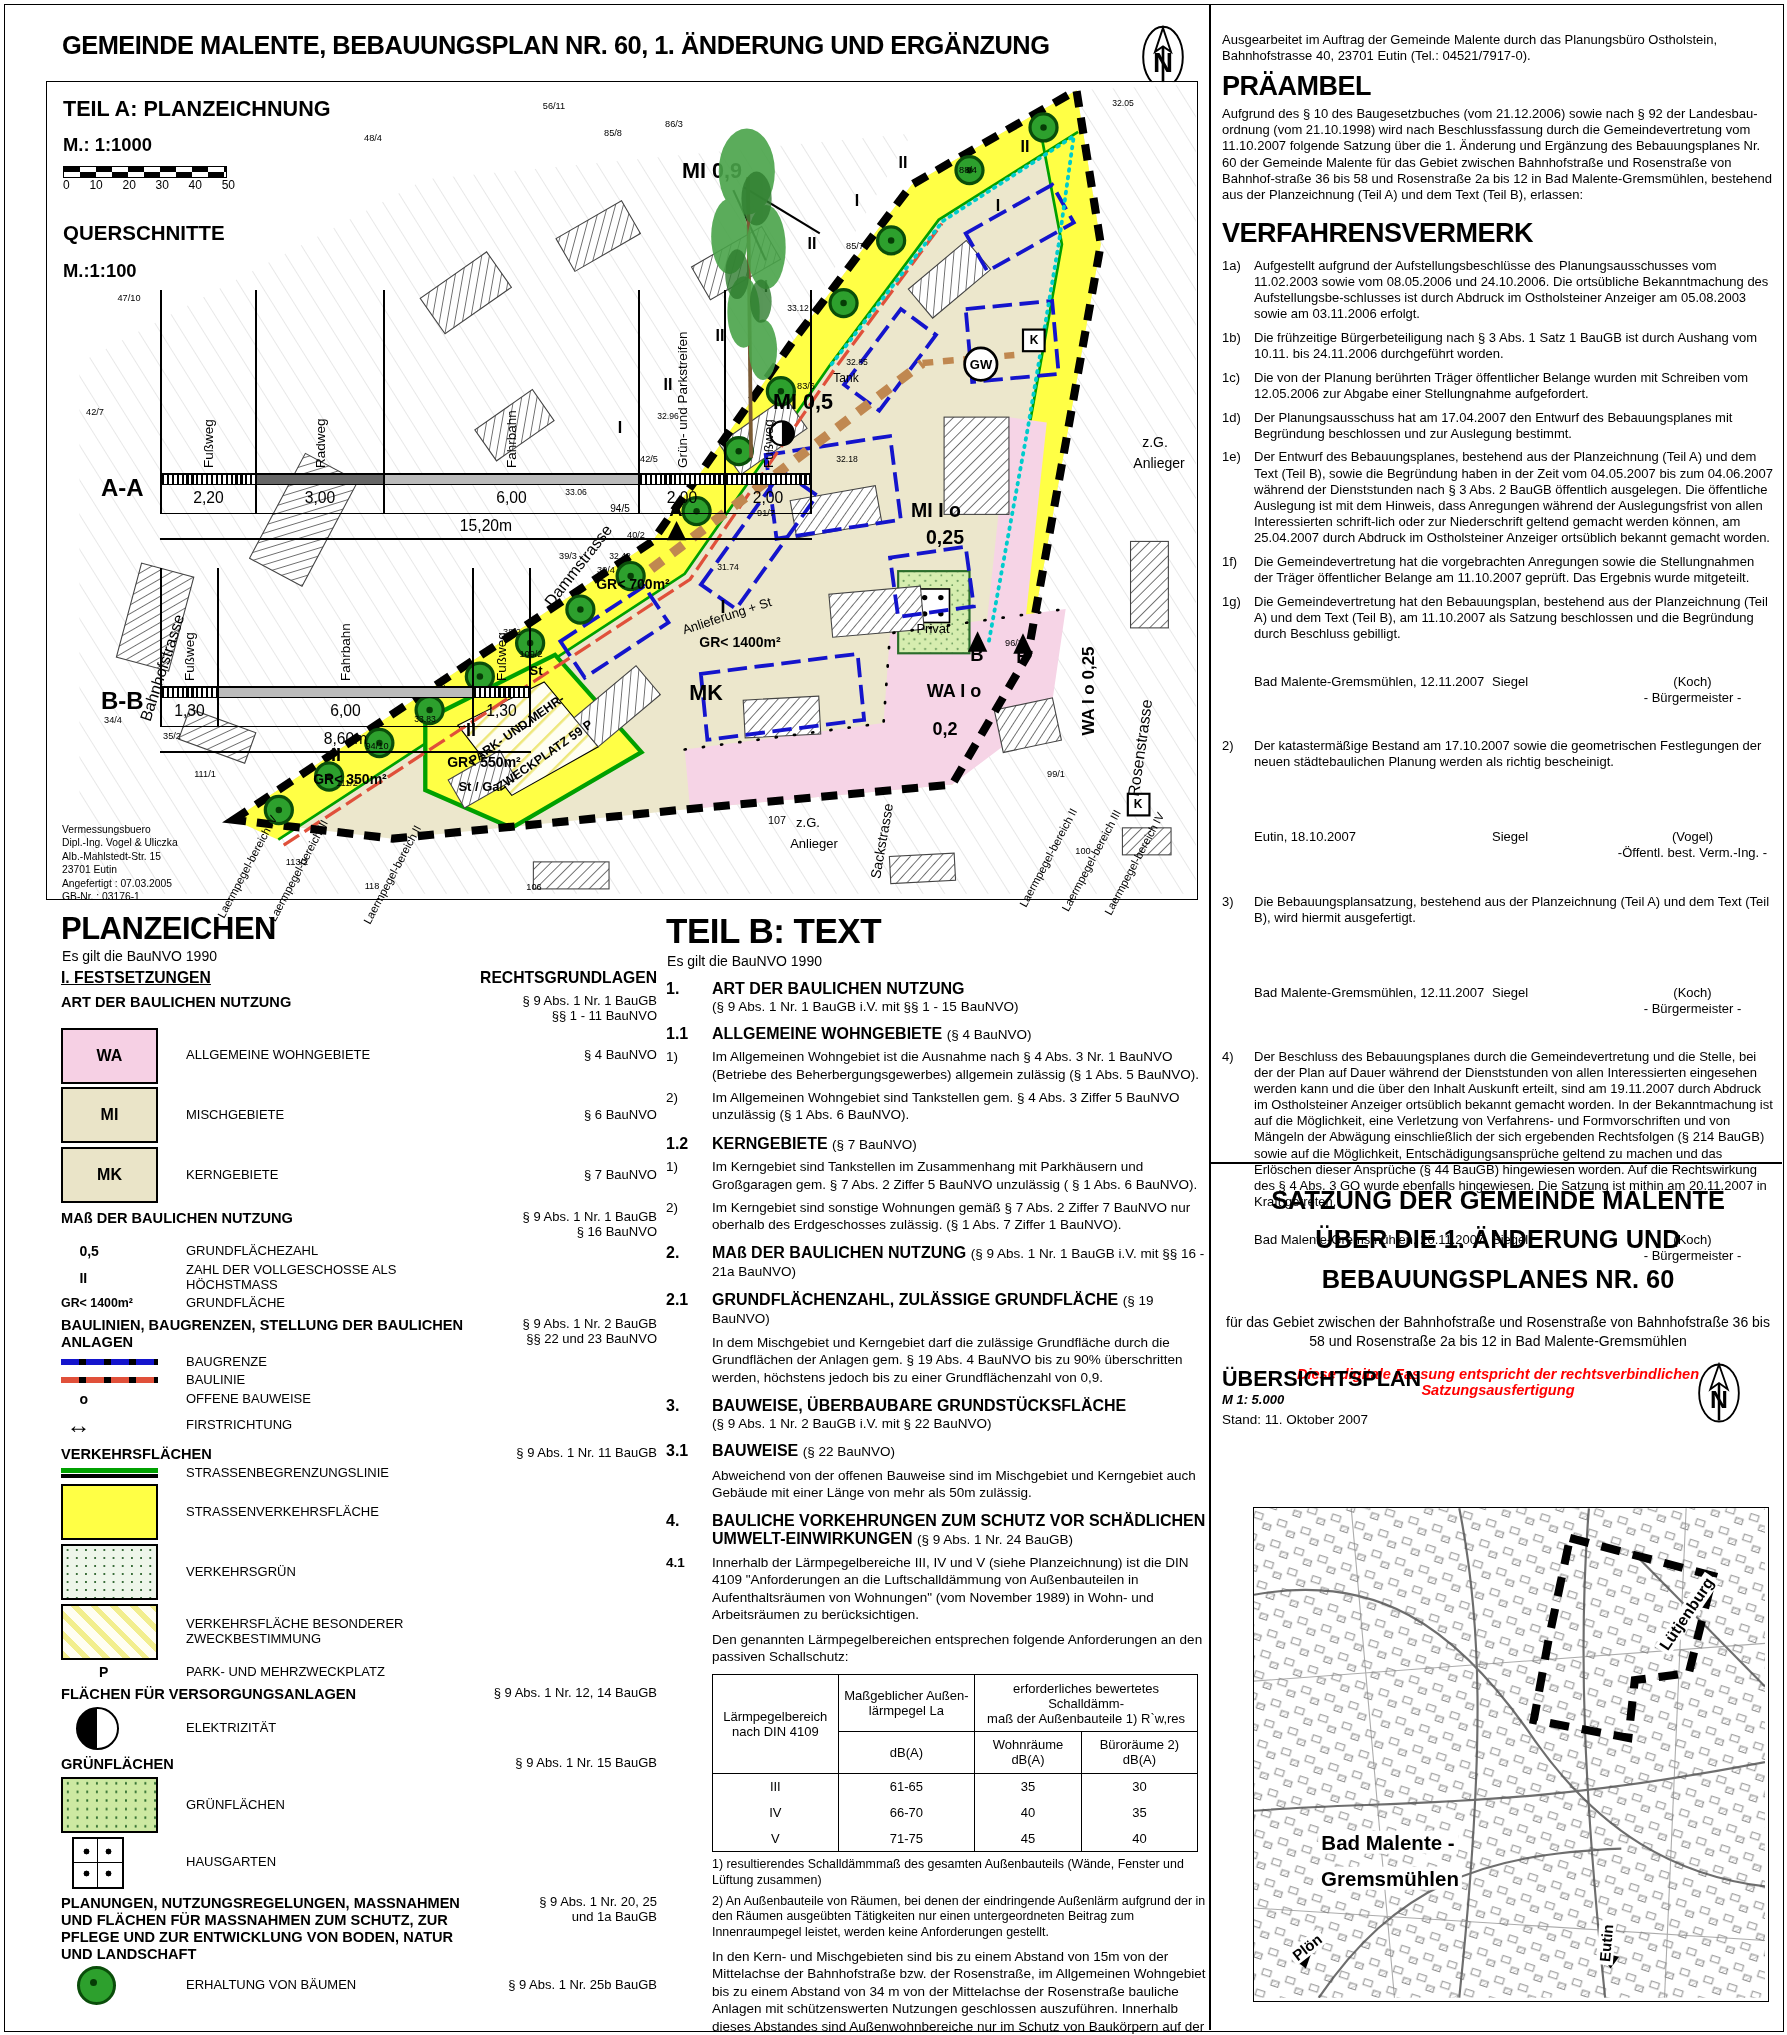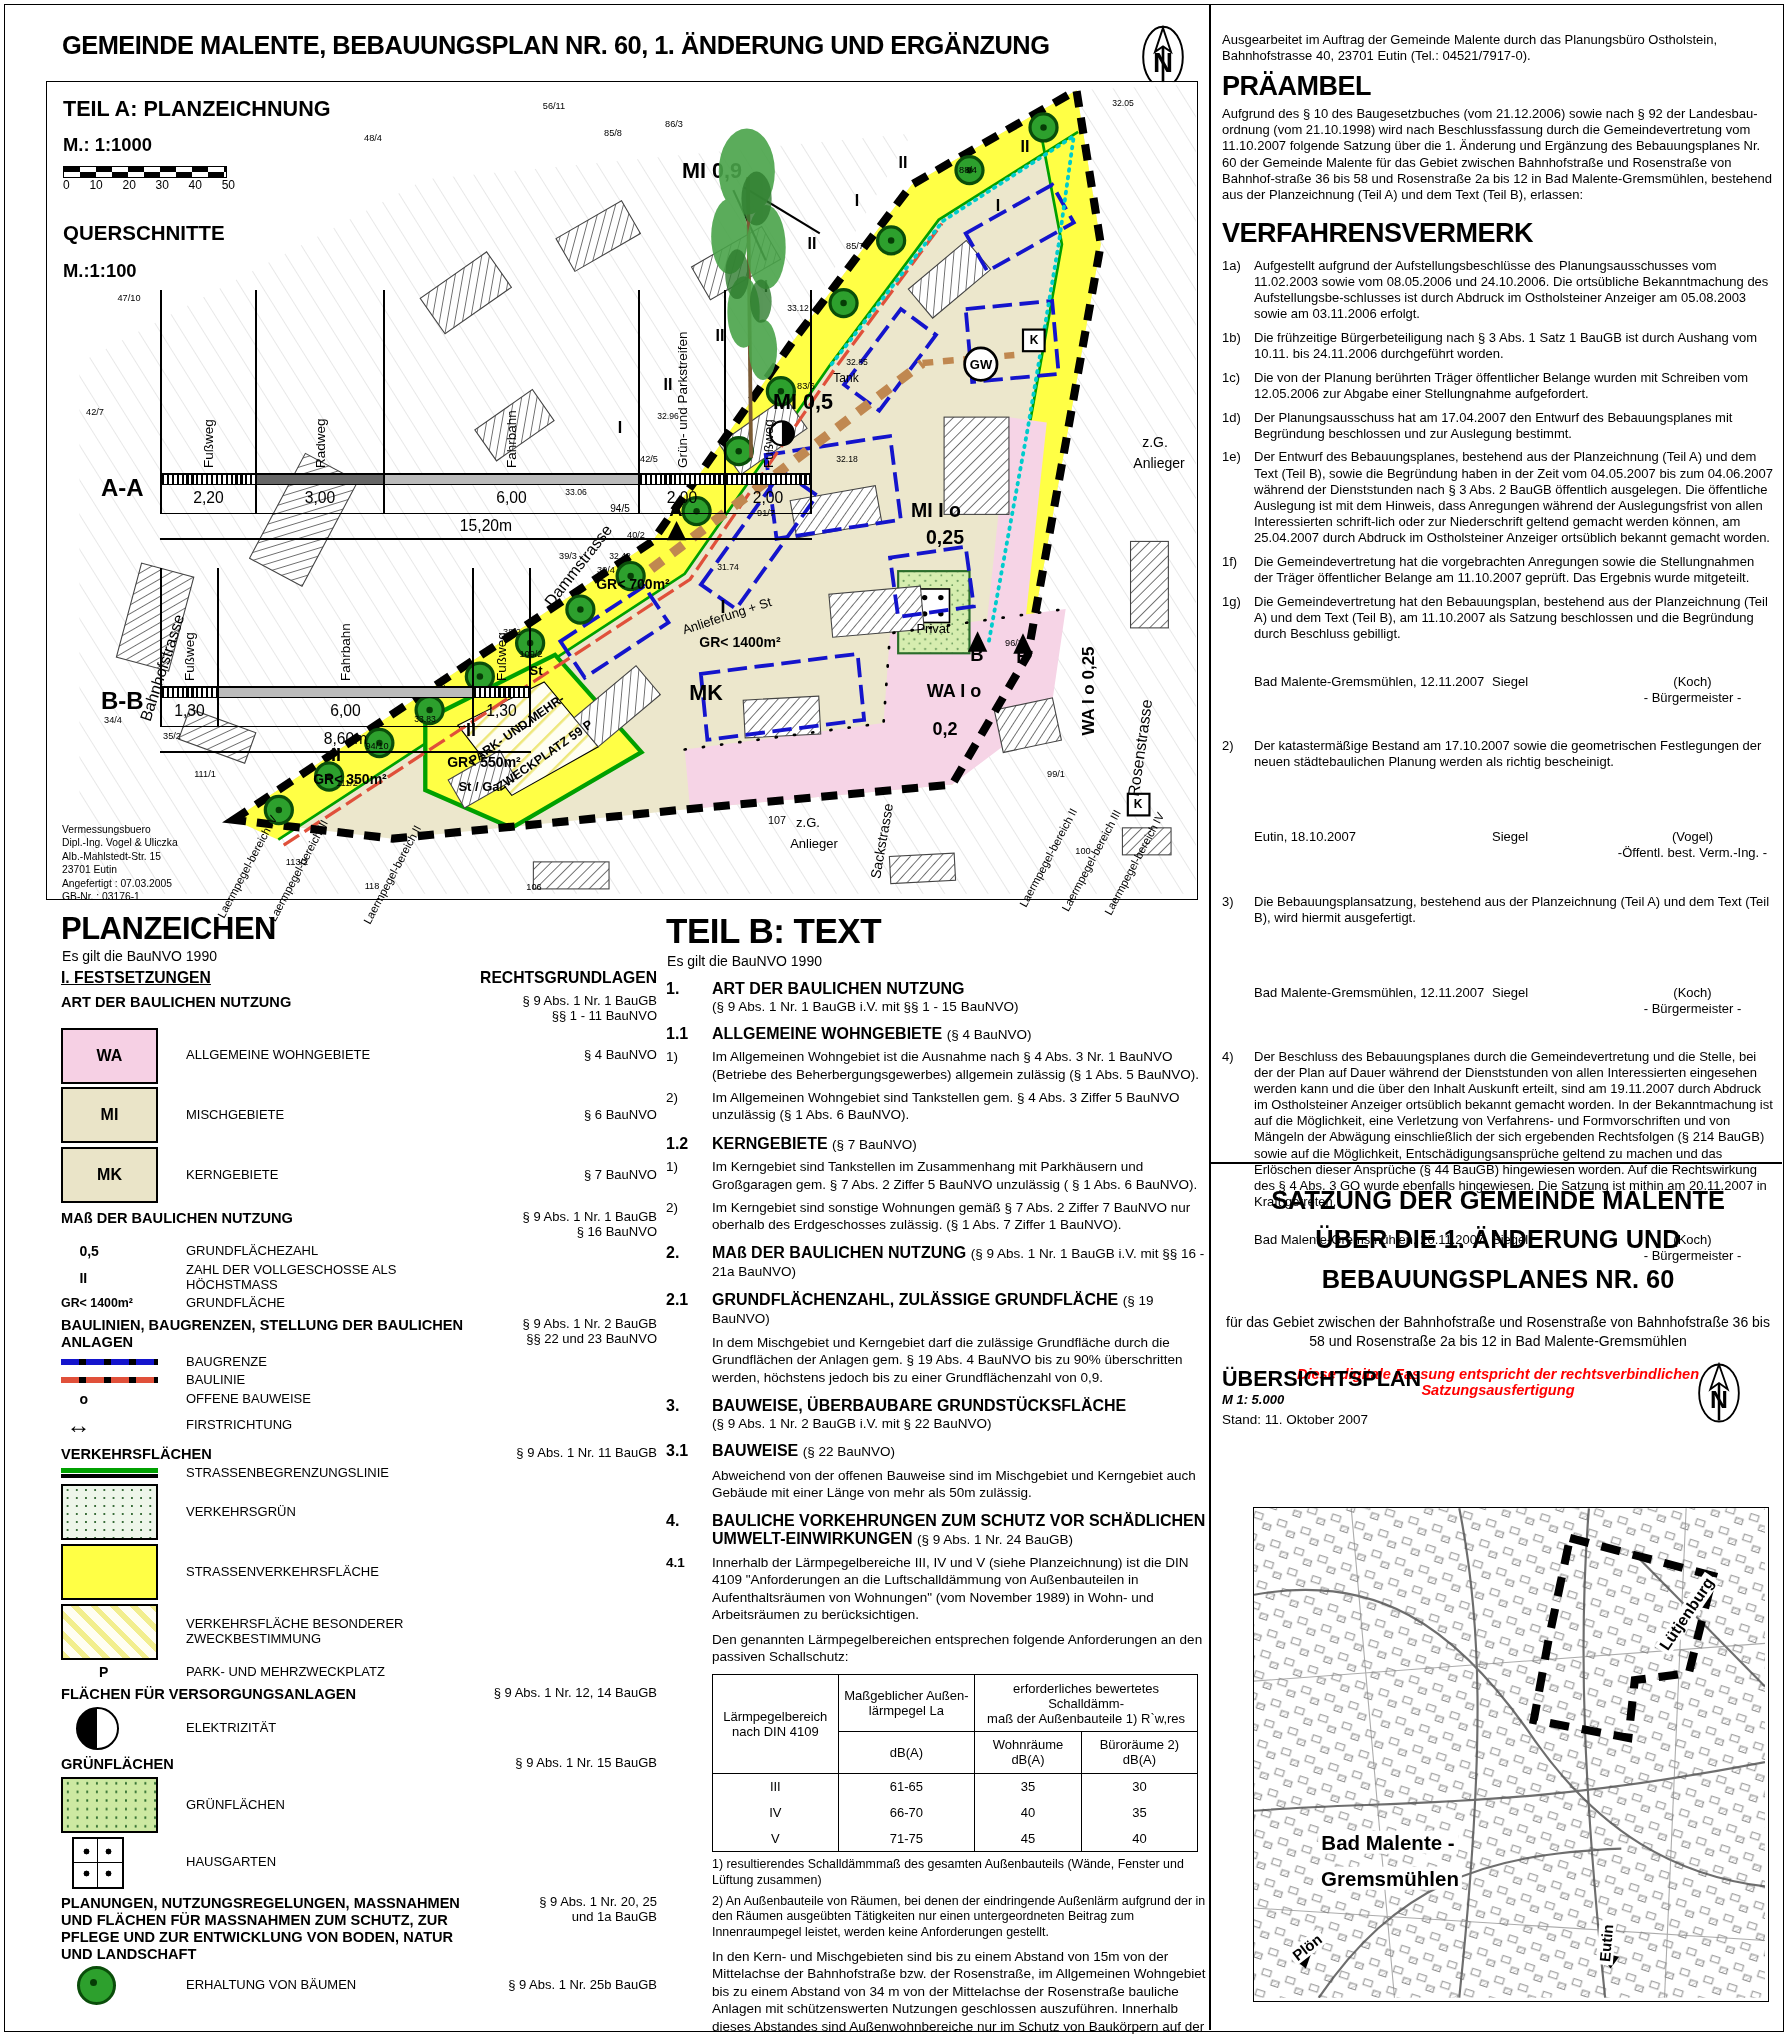--- a/index.html
+++ b/index.html
@@ -571,30 +571,30 @@
           <div class="s-street">
             <div class="g"></div>
             <div class="k"></div>
           </div>
         </div>
         <div class="lg-lab">STRASSENBEGRENZUNGSLINIE</div>
         <div class="lg-ref"></div>
       </div>
     <div class="lg-row">
         <div class="lg-sym">
+          <div class="bx yellow"></div>
+        </div>
+        <div class="lg-lab">STRASSENVERKEHRSFLÄCHE</div>
+        <div class="lg-ref"></div>
+      </div>
+    <div class="lg-row">
+        <div class="lg-sym">
           <div class="bx vgruen"></div>
         </div>
         <div class="lg-lab">VERKEHRSGRÜN</div>
-        <div class="lg-ref"></div>
-      </div>
-    <div class="lg-row">
-        <div class="lg-sym">
-          <div class="bx yellow"></div>
-        </div>
-        <div class="lg-lab">STRASSENVERKEHRSFLÄCHE</div>
         <div class="lg-ref"></div>
       </div>
     <div class="lg-row">
         <div class="lg-sym">
           <div class="bx zweck"></div>
         </div>
         <div class="lg-lab">VERKEHRSFLÄCHE BESONDERER ZWECKBESTIMMUNG</div>
         <div class="lg-ref"></div>
       </div>
     <div class="lg-row">

